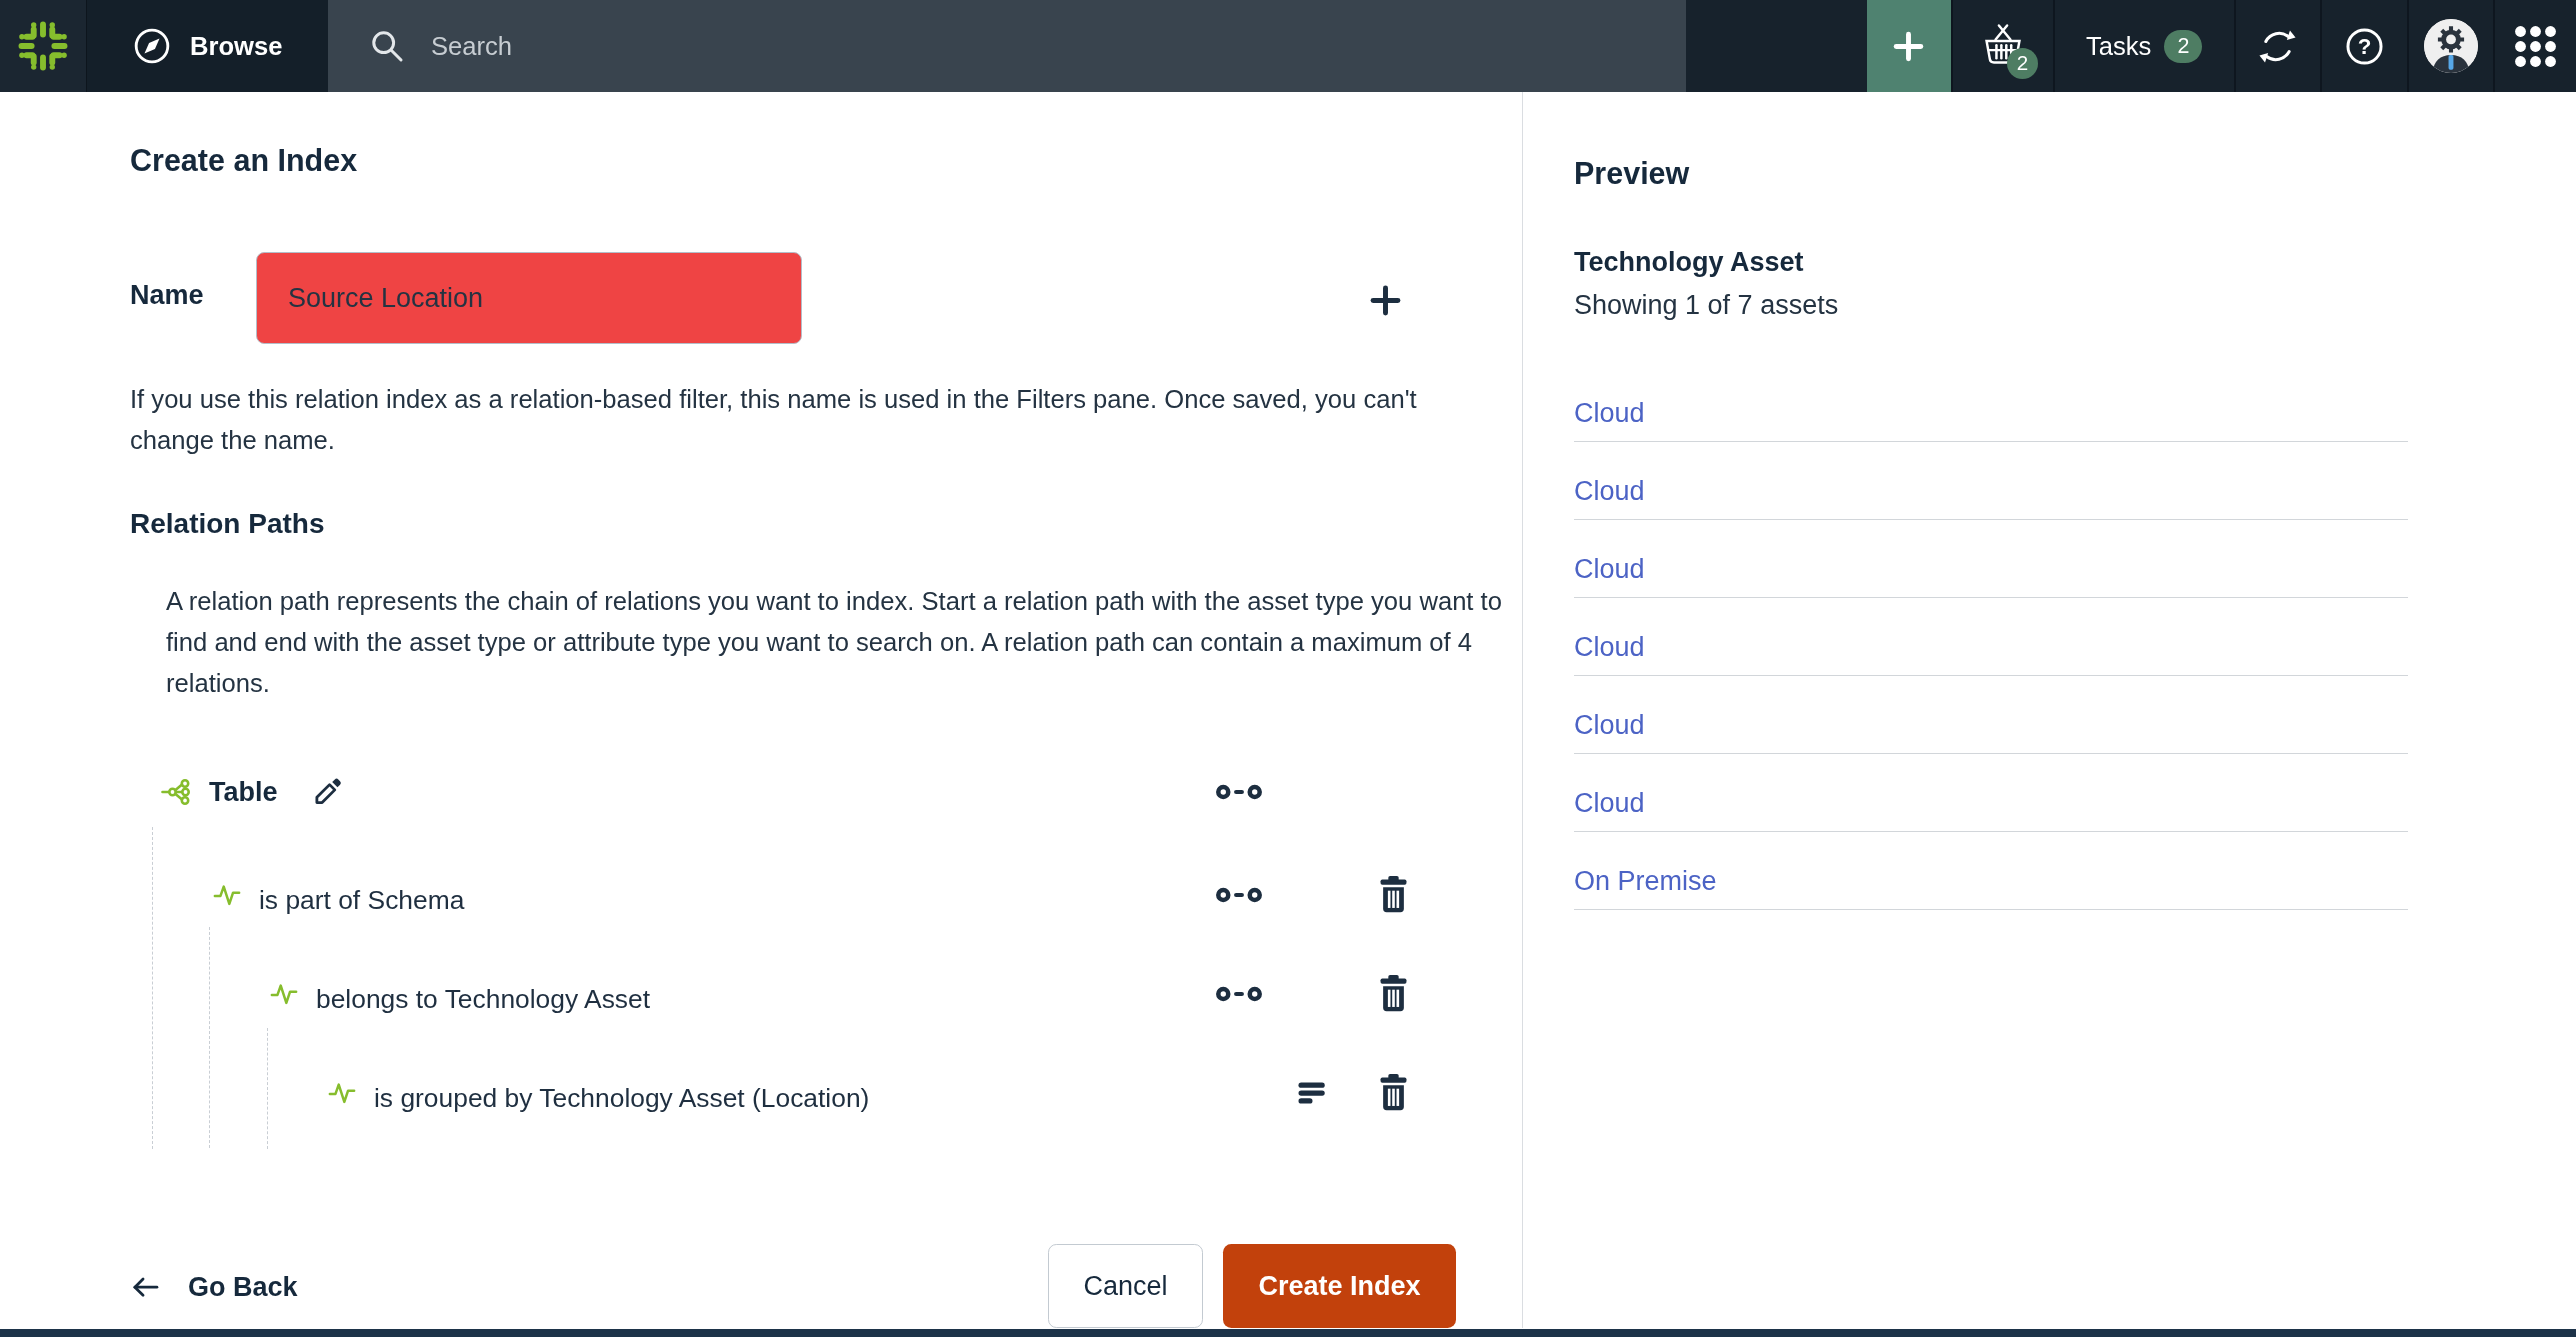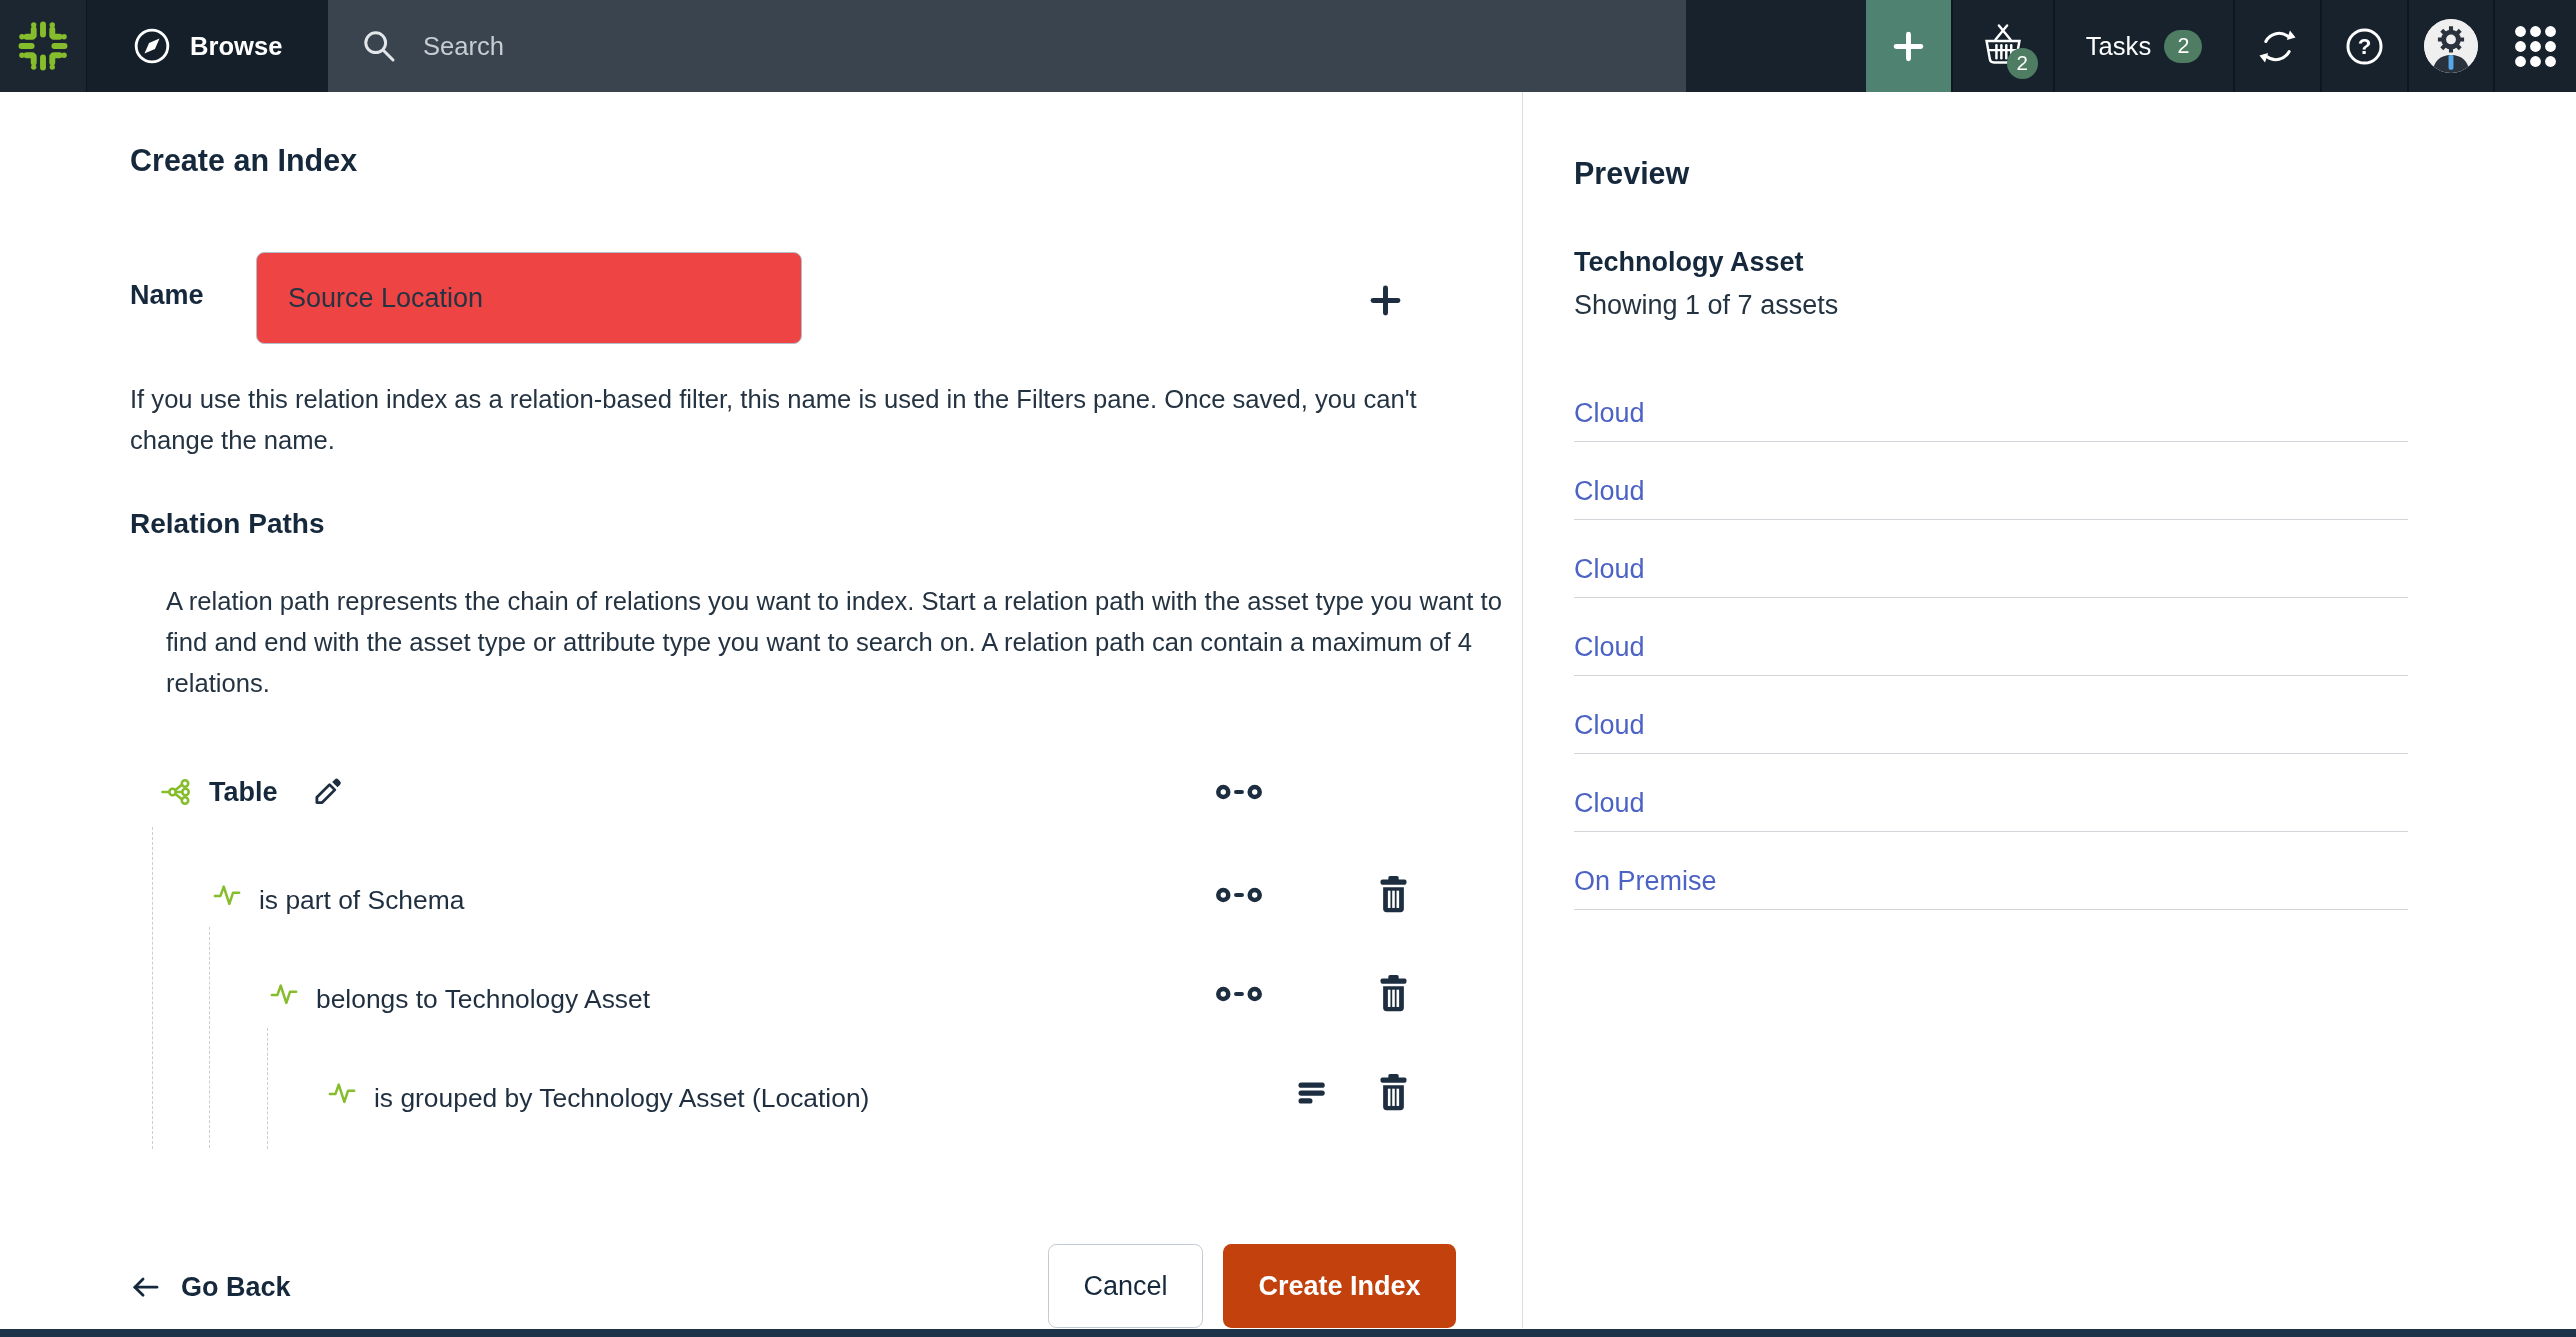--- a/index.html
+++ b/index.html
@@ -5,21 +5,21 @@
   * { box-sizing: border-box; margin: 0; padding: 0; }
   html,body { width: 2576px; height: 1337px; }
   body { font-family: "Liberation Sans", sans-serif; background:#fff; }
   #app { position:relative; width:2576px; height:1337px; overflow:hidden; background:#fff; }
 
   
   .topbar { position:absolute; top:0; left:0; width:2576px; height:92px; background:#17222c; display:flex; align-items:stretch; }
   .logo-tile { width:91px; display:flex; align-items:center; justify-content:center; background:#1b2631; border-right:1.7px solid #0d151d; }
   .browse-tile { width:254px; display:flex; align-items:center; justify-content:center; gap:18px; background:#141f29; cursor:pointer; }
   .browse-label { color:#fff; font-size:25.6px; font-weight:700; }
-  .search-tile { width:1427px; background:#39444e; display:flex; align-items:center; padding-left:32px; gap:25px; }
+  .search-tile { width:1427px; background:#39444e; display:flex; align-items:center; padding-left:40px; gap:25px; }
   .search-input { background:transparent; border:none; outline:none; color:#e8ebee; font-size:25.6px; width:990px; font-family:"Liberation Sans",sans-serif; }
   .search-input::placeholder { color:#c7cdd2; opacity:1; }
   .bar-spacer { width:190px; background:#17222c; }
   .tile { display:flex; align-items:center; justify-content:center; background:#17222c; border-left:2.5px solid #0e161f; cursor:pointer; position:relative; }
   .tile.plus { width:89px; background:#4f8270; border-left:none; }
   .tile.cart { width:107px; }
   .tile.tasks { width:190px; gap:13.2px; }
   .tile.sync, .tile.help, .tile.user { width:91px; }
   .tile.grid { width:87px; }
   .tasks-label { color:#fff; font-size:25.6px; }
@@ -54,21 +54,21 @@
   .root-label { font-size:27px; font-weight:700; color:#16293c; }
   .rel-label { font-size:26.4px; color:#1f2f40;margin-top:12px; }
   .edit-btn { border:none; background:transparent; cursor:pointer; margin-left:13.2px; display:flex; align-items:center; }
   .row-icon-right { position:absolute; top:50%; transform:translateY(-50%); border:none; background:transparent; cursor:pointer; display:flex; align-items:center; justify-content:center; }
   .pos-oo { left:1084px; width:50px; }
   .pos-trash { left:1243px; width:40px; }
   .pos-bars { left:1164px; width:36px; }
 
   
   .go-back { position:absolute; left:130px; top:1154px; height:83px; display:flex; align-items:center; gap:20px; border:none; background:transparent; cursor:pointer; }
-  .go-back-label { font-size:27px; font-weight:700; color:#16293c; }
+  .go-back-label { font-size:27px; font-weight:700; color:#16293c;margin-left:7px; }
   .btn-cancel { position:absolute; left:1048px; top:1152px; width:155px; height:84px; background:#fff; border:1.7px solid #c3cad1; border-radius:8.3px; font-size:27px; color:#16293c; cursor:pointer; font-family:"Liberation Sans",sans-serif; }
   .btn-create { position:absolute; left:1223px; top:1152px; width:233px; height:84px; background:#c2410c; border:none; border-radius:8.3px; font-size:27px; font-weight:700; color:#fff; cursor:pointer; font-family:"Liberation Sans",sans-serif; }
 
   
   .preview-title { position:absolute; left:50px; top:64px; font-size:30.5px; font-weight:700; color:#16293c; }
   .preview-asset-type { position:absolute; left:50px; top:155px; font-size:27px; font-weight:700; color:#16293c; }
   .preview-showing { position:absolute; left:50px; top:198px; font-size:27px; color:#243342; }
   .preview-list { position:absolute; left:50px; top:272px; width:834px; }
   .preview-row { height:78px; border-bottom:1.7px solid #d2d6da; display:flex; align-items:flex-end; padding-bottom:11.6px; }
   .preview-link { font-size:27px; color:#4c63c5; cursor:pointer; text-decoration:none; }

